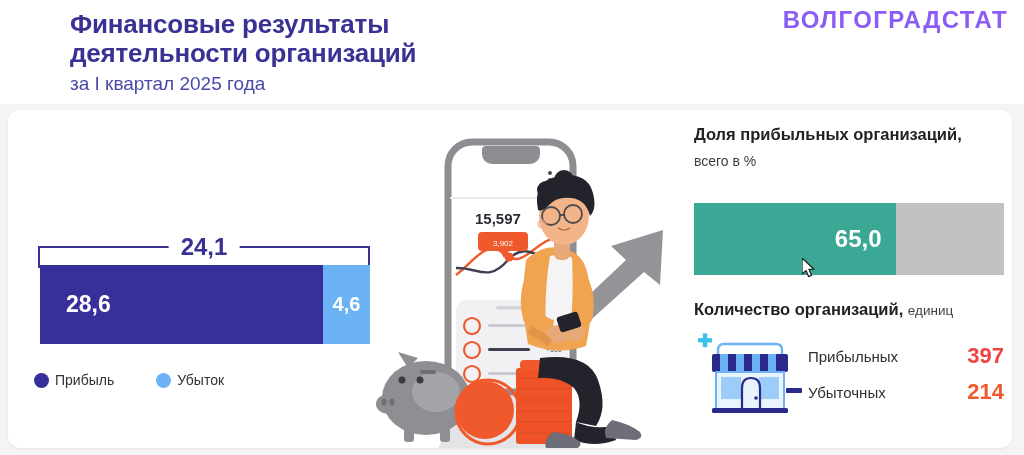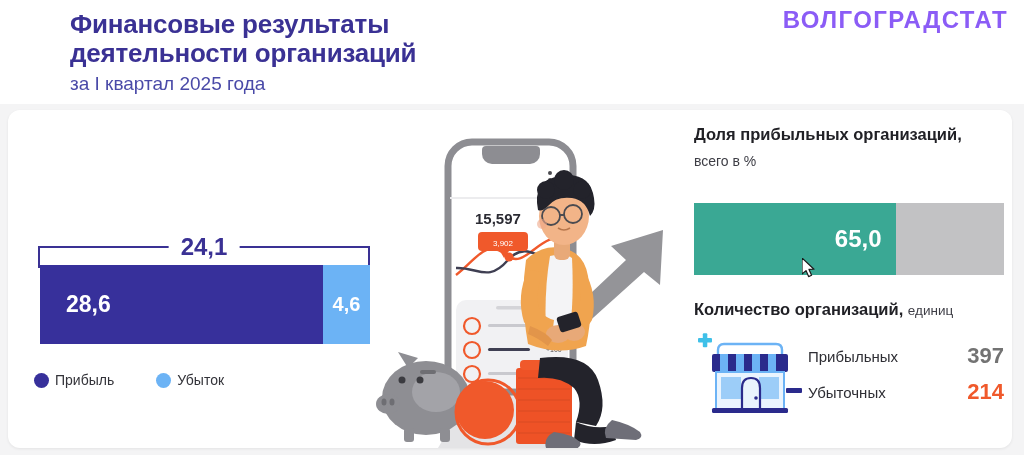--- a/index.html
+++ b/index.html
@@ -333,21 +333,21 @@
         <path d="M44,82 v-22 q0,-10 9,-10 q9,0 9,10 v22 z" fill="#e9f3fd" stroke="#2a2a8c" stroke-width="2.2"></path>
         <circle cx="58" cy="70" r="1.8" fill="#2a2a8c"></circle>
         <rect x="14" y="80" width="76" height="5" rx="1.5" fill="#2a2a8c"></rect>
         <rect x="88" y="60" width="16" height="5" rx="1" fill="#2a2a8c"></rect>
       </svg>
     </div>
 
     <div class="count-rows">
       <div class="count-row">
         <span class="count-label">Прибыльных</span>
-        <span class="count-value" style="color:#737373">397</span>
+        <span class="count-value" style="color:#ef4444">397</span>
       </div>
       <div class="count-row">
         <span class="count-label">Убыточных</span>
         <span class="count-value" style="color:#f0592b">214</span>
       </div>
     </div>
 
   </div>
 
   <div class="cursor">

